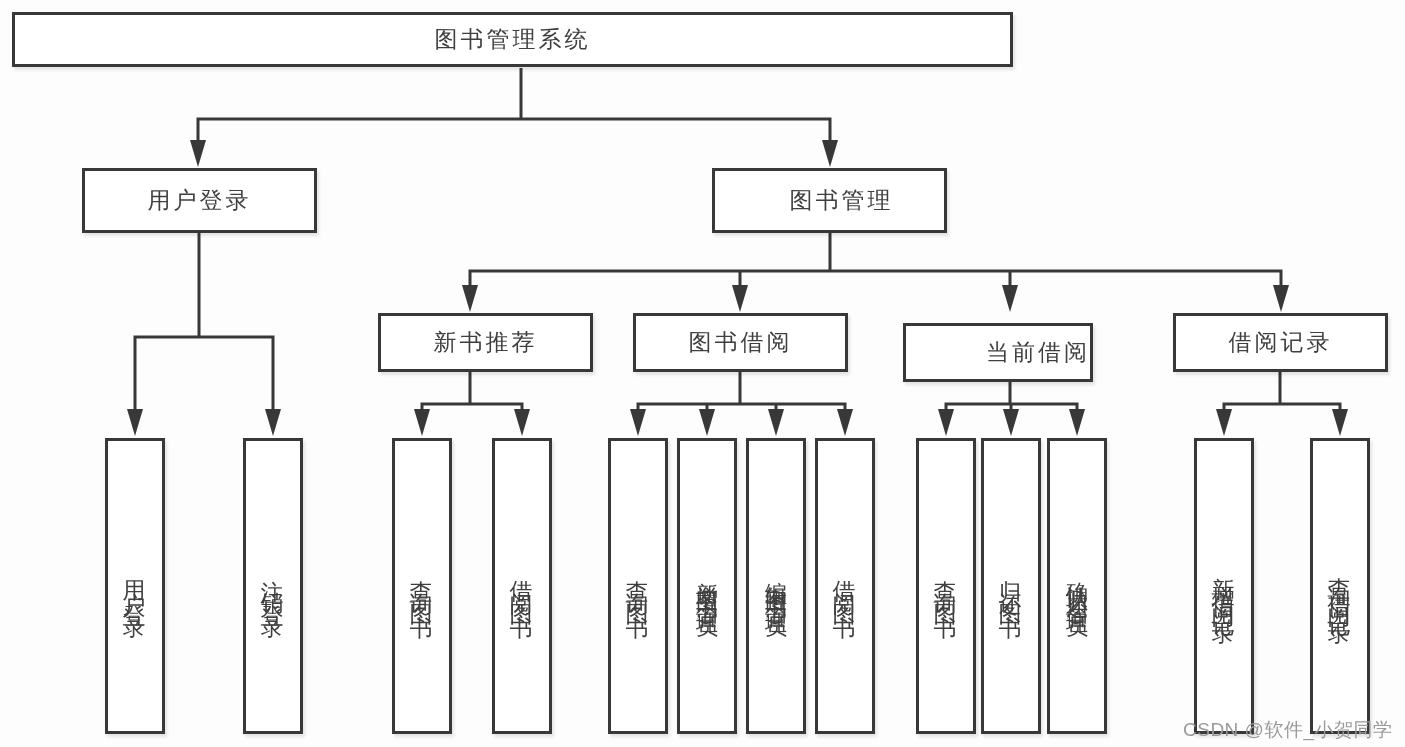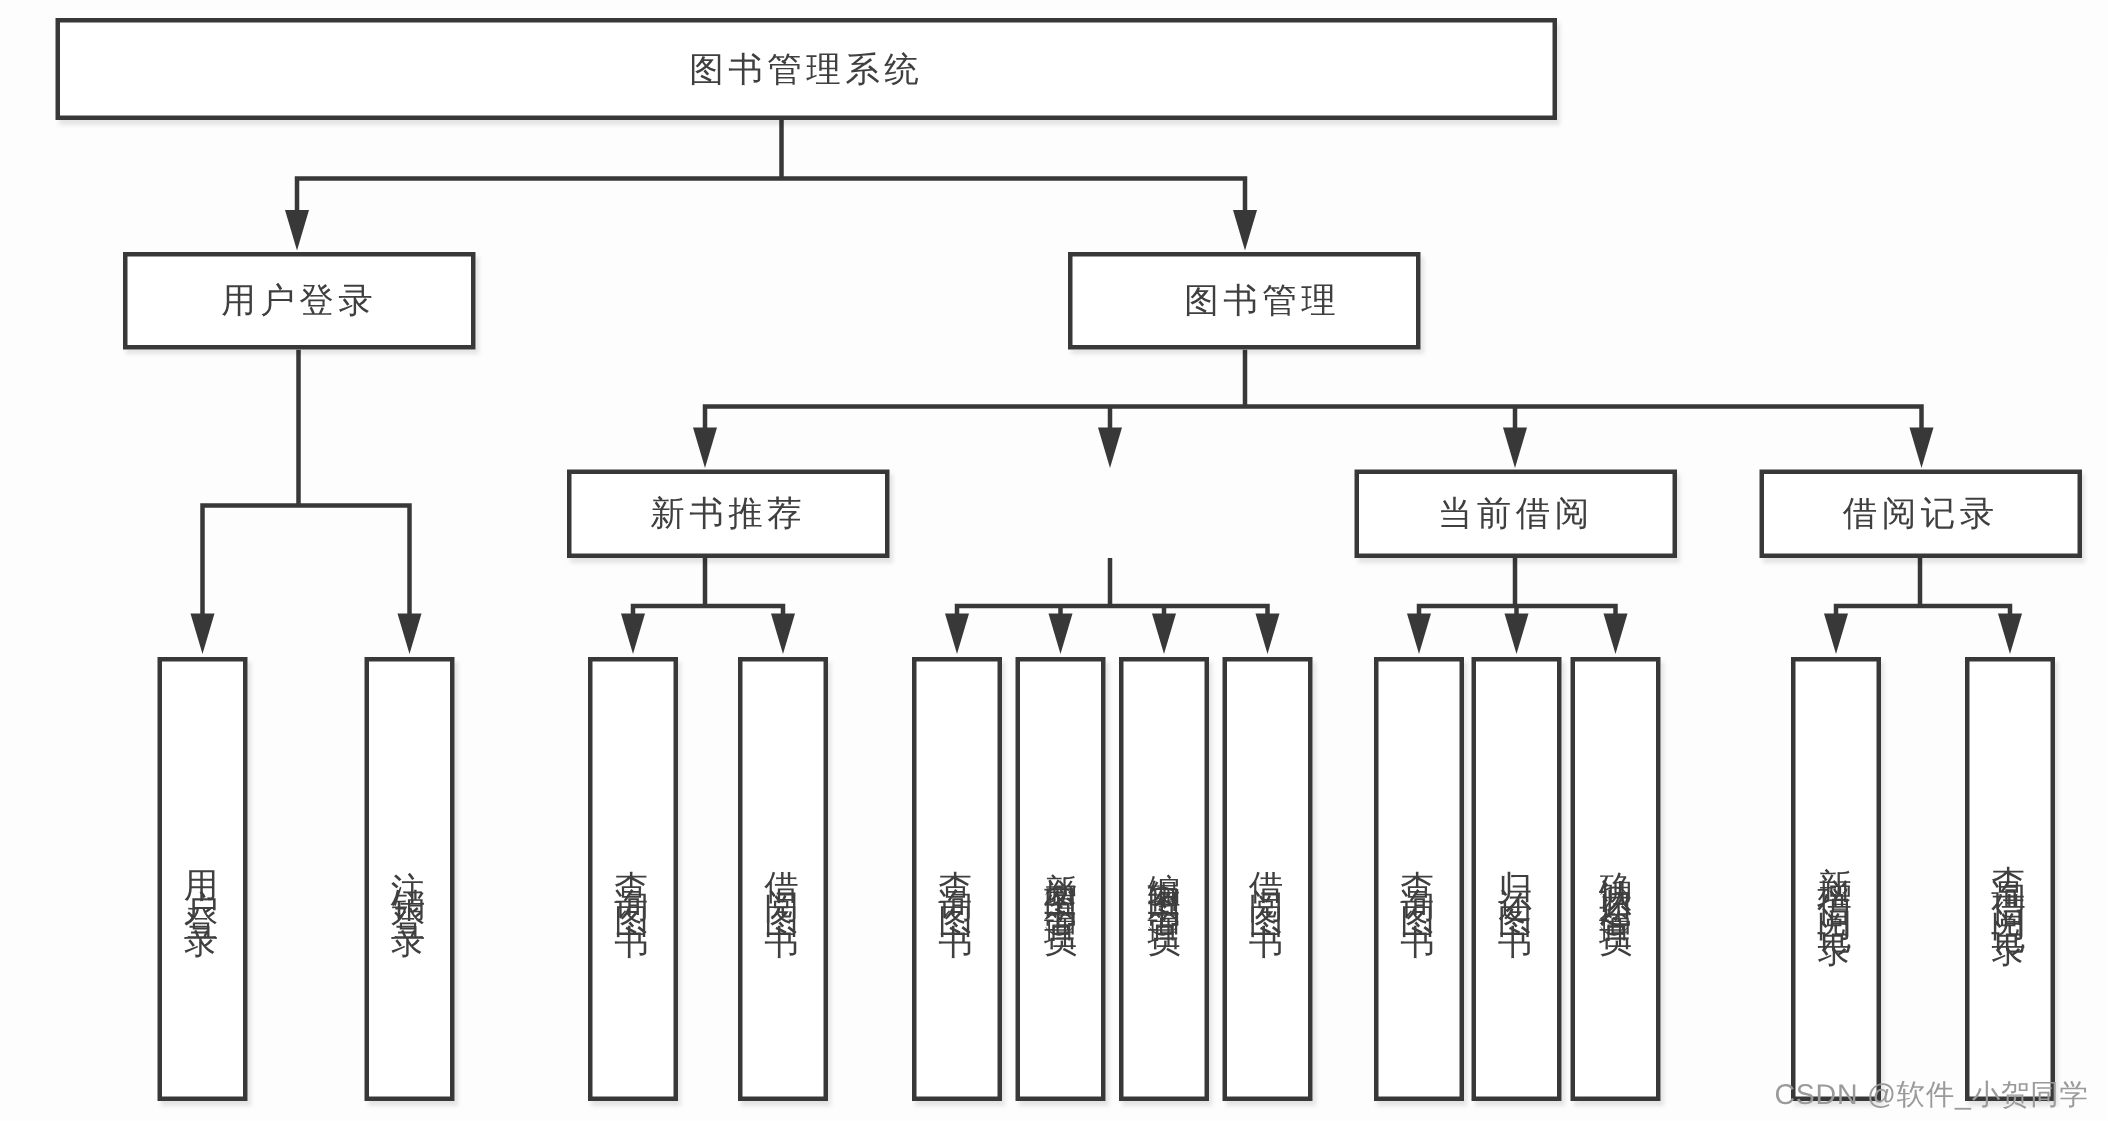--- a/index.html
+++ b/index.html
@@ -107,35 +107,38 @@
     <polygon points="699,409 715,409 707,436"></polygon>
     <polygon points="768,409 784,409 776,436"></polygon>
     <polygon points="837,409 853,409 845,436"></polygon>
     <polygon points="938,409 954,409 946,436"></polygon>
     <polygon points="1003,409 1019,409 1011,436"></polygon>
     <polygon points="1069,409 1085,409 1077,436"></polygon>
     <polygon points="1216,409 1232,409 1224,436"></polygon>
     <polygon points="1332,409 1348,409 1340,436"></polygon>
   </svg>
 
-  <div class="node" style="left:37px; top:12px; width:1001px; height:68px;">
+  <div class="node" style="left:12px; top:12px; width:1001px; height:55px;">
     <span class="lbl">图书管理系统</span>
   </div>
 
   <div class="node" style="left:82px; top:168px; width:235px; height:65px;">
     <span class="lbl">用户登录</span>
   </div>
   <div class="node" style="left:712px; top:168px; width:235px; height:65px;padding-left:24px;">
     <span class="lbl">图书管理</span>
   </div>
 
   <div class="node" style="left:378px; top:313px; width:215px; height:59px;">
     <span class="lbl">新书推荐</span>
   </div>
-  <div class="node" style="left:903px; top:313px; width:215px; height:59px;">
+  <div class="node" style="left:633px; top:313px; width:215px; height:59px;">
+    <span class="lbl">图书借阅</span>
+  </div>
+  <div class="node" style="left:903px; top:323px; width:190px; height:59px;justify-content:flex-end;">
     <span class="lbl">当前借阅</span>
   </div>
   <div class="node" style="left:1173px; top:313px; width:215px; height:59px;">
     <span class="lbl">借阅记录</span>
   </div>
 
   <div class="node leaf" style="left:105px; top:438px; width:60px; height:296px;">
     <span class="lbl">用户登录</span>
   </div>
   <div class="node leaf" style="left:243px; top:438px; width:60px; height:296px;">

